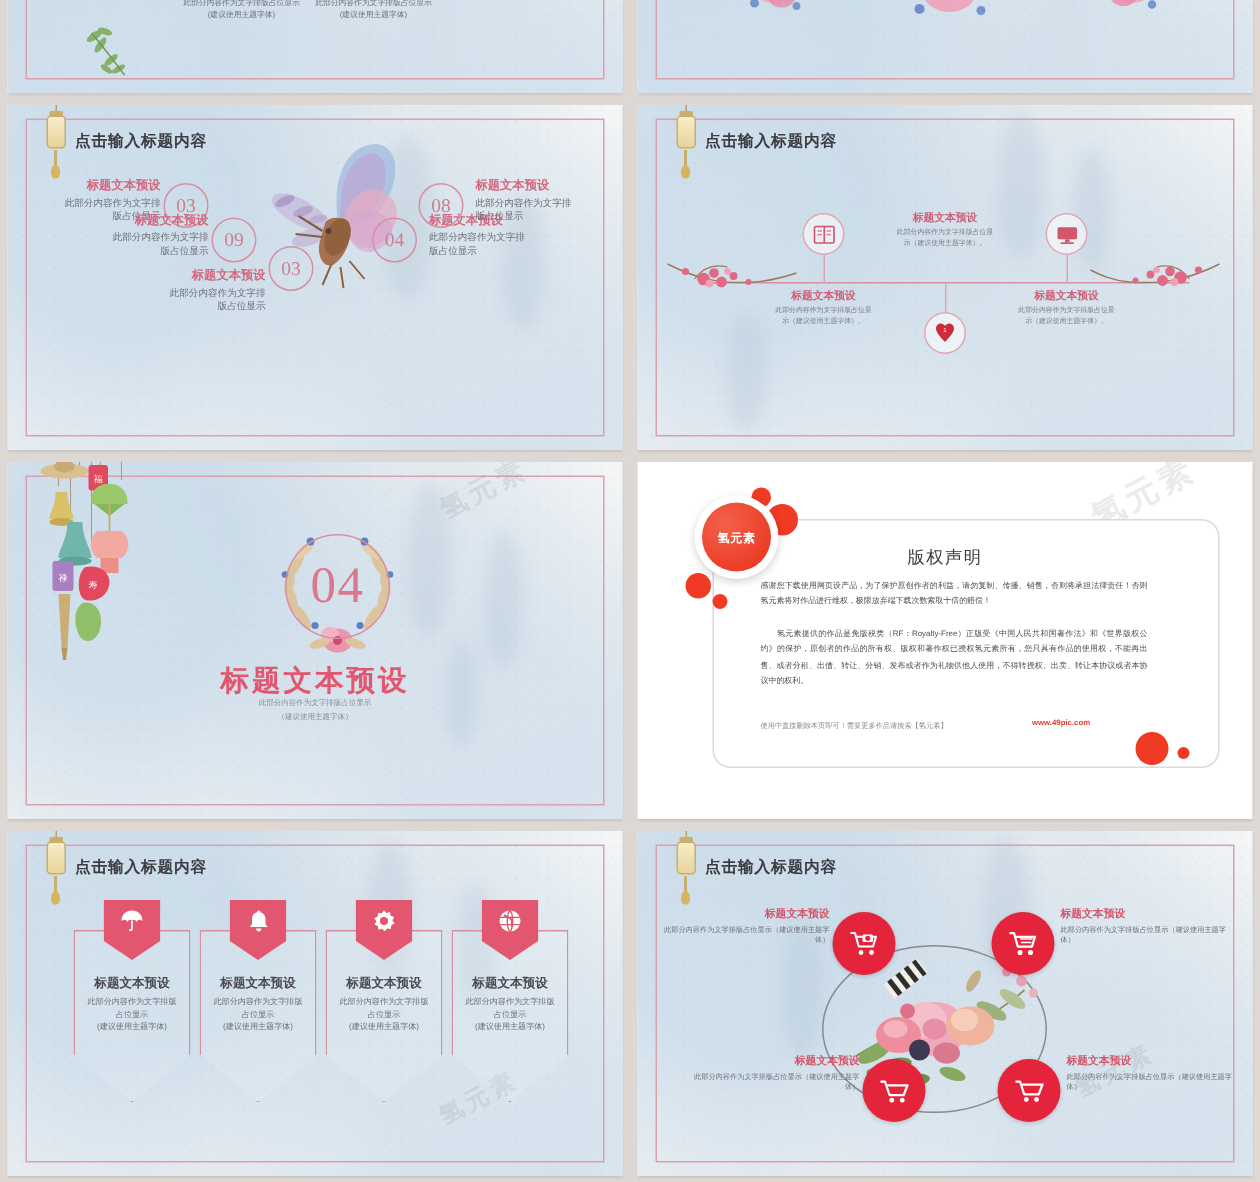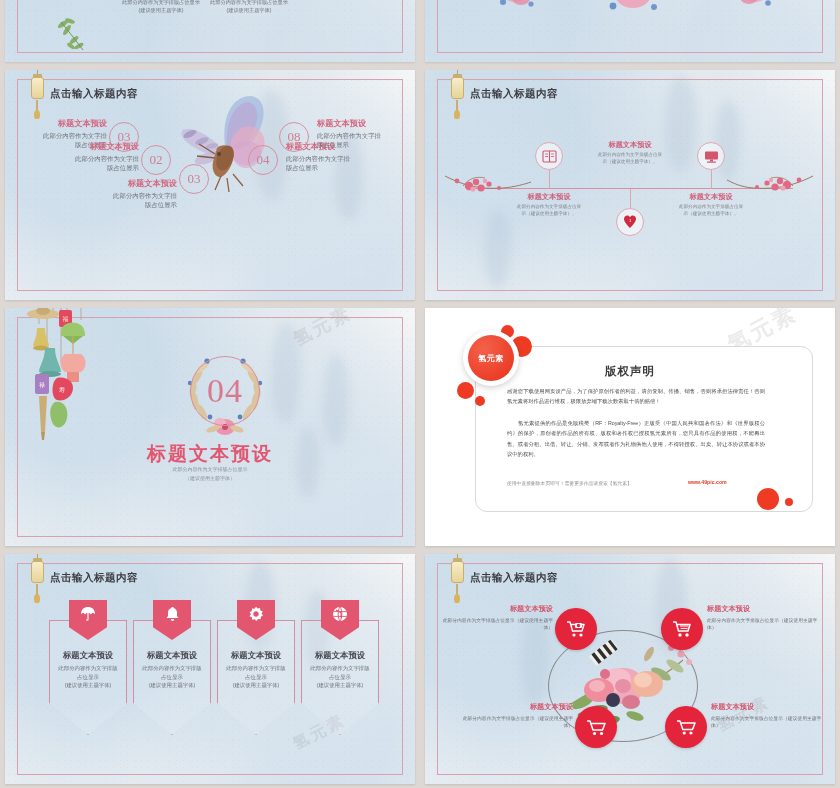--- a/index.html
+++ b/index.html
@@ -98,21 +98,21 @@
     font-size:19px; font-weight:bold; color:#e2566f; letter-spacing:2px;}
   .sec-sub{position:absolute; left:0; right:0; top:157px; text-align:center;
     font-size:5px; color:#8a8d93; line-height:1.7;}
   .windchime{position:absolute; left:22px; top:-2px; width:78px; height:135px;}
 
   
   .cp-slide{background:#ffffff;}
   .cp-box{position:absolute; left:50px; top:38px; right:22px; bottom:34px;
     border:1px solid #d9d9d9; border-radius:12px; background:#fff;}
   .cp-title{position:absolute; left:0; right:0; top:56px; text-align:center;
-    font-size:11.5px; font-weight:bold; color:#3a3a3a; letter-spacing:1px;}
+    font-size:11.5px; font-weight:normal; color:#3a3a3a; letter-spacing:1px;}
   .cp-p{position:absolute; font-size:5.3px; color:#4b4b4b; line-height:1.95; text-align:justify;}
   .cp-foot{position:absolute; left:82px; top:172px; font-size:4.8px; color:#8d8d8d;}
   .cp-url{position:absolute; left:263px; top:171px; font-size:5.2px; font-weight:bold; color:#e2402a;}
   .bubble{position:absolute; border-radius:50%; background:#ef3b24;}
   .logo-ring{position:absolute; left:38px; top:22px; width:56px; height:56px; border-radius:50%;
     background:#fff; box-shadow:0 2px 6px rgba(0,0,0,.18);}
   .logo-dot{position:absolute; left:43px; top:27px; width:46px; height:46px; border-radius:50%;
     background:radial-gradient(circle at 34% 30%,#f4614a,#e8301a);
     display:flex; align-items:center; justify-content:center;
     color:#fff; font-size:8px; font-weight:bold; letter-spacing:.5px;}
@@ -243,21 +243,21 @@
         <circle cx="64" cy="60" r="2" fill="#4d3522"></circle>
       </g>
     </svg>
 
     <div class="num-circle" style="left:104px; top:52px;">03</div>
     <div class="blk r" style="left:-2px; top:48px;">
       <div class="h">标题文本预设</div>
       <div class="p"><span>此部分内容作为文字排</span><br><span>版占位显示</span></div>
     </div>
 
-    <div class="num-circle" style="left:136px; top:75px;">02</div>
+    <div class="num-circle" style="left:136px; top:75px;">09</div>
     <div class="blk r" style="left:30px; top:71px;">
       <div class="h">标题文本预设</div>
       <div class="p"><span>此部分内容作为文字排</span><br><span>版占位显示</span></div>
     </div>
 
     <div class="num-circle" style="left:174px; top:94px;">03</div>
     <div class="blk r" style="left:68px; top:108px;">
       <div class="h">标题文本预设</div>
       <div class="p"><span>此部分内容作为文字排</span><br><span>版占位显示</span></div>
     </div>

